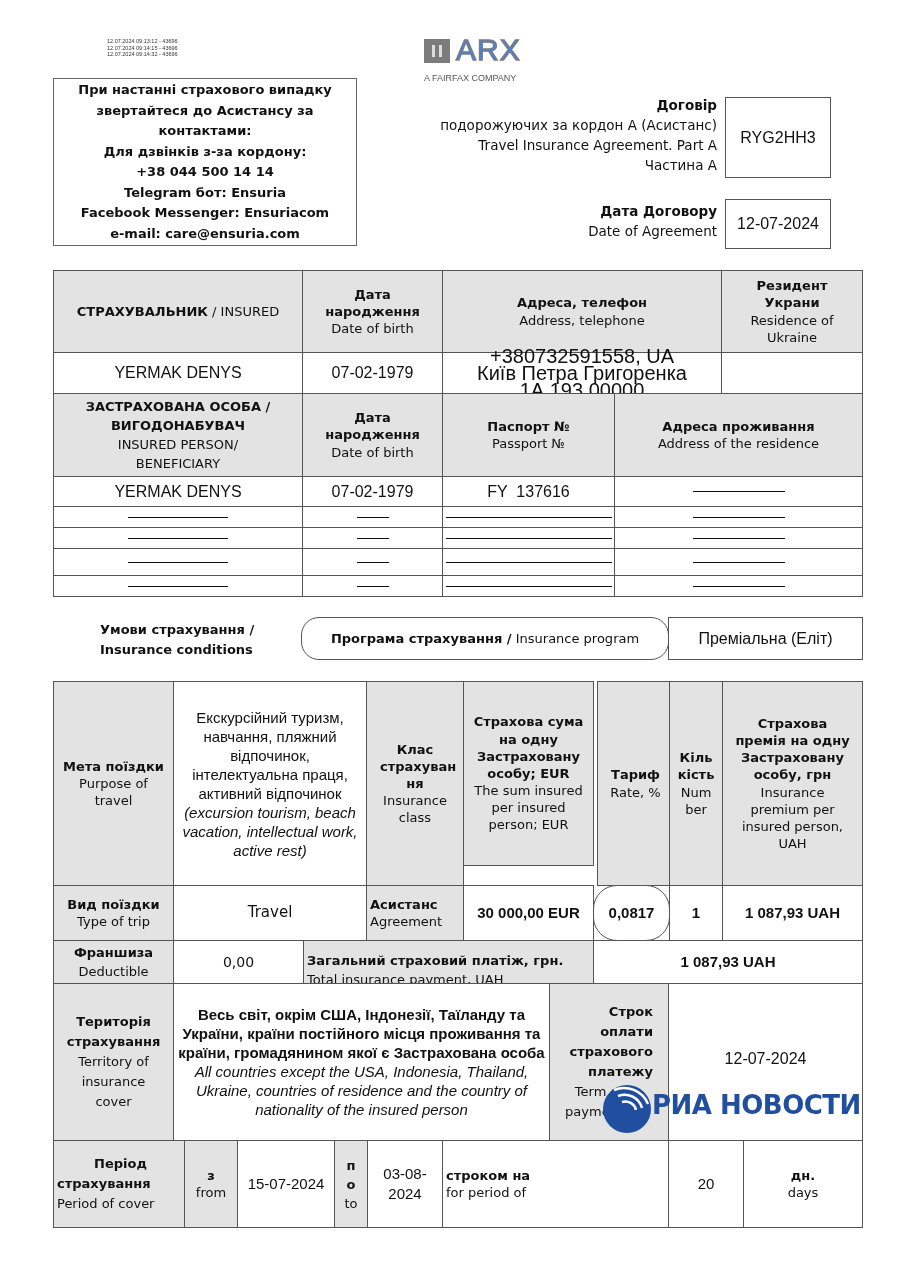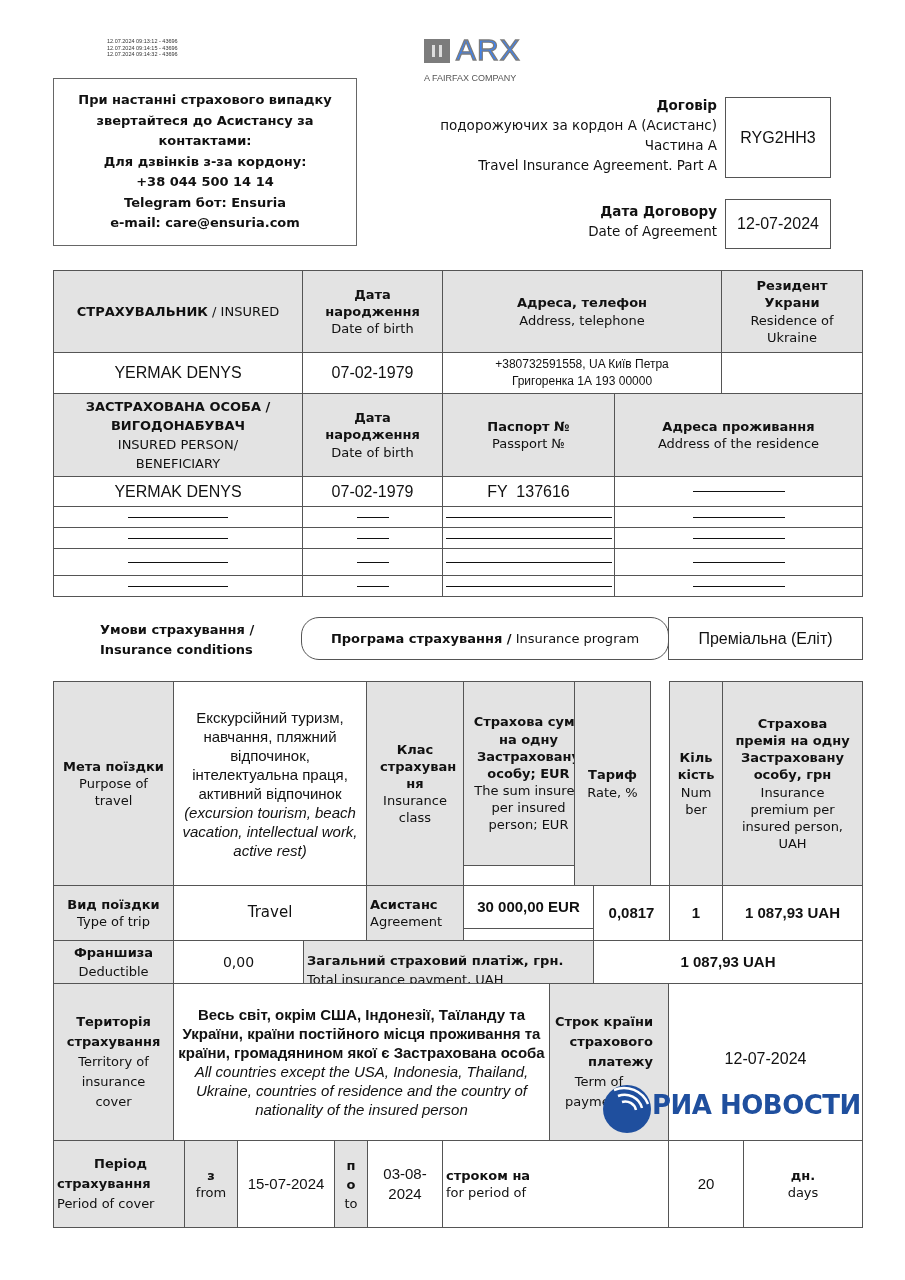--- a/index.html
+++ b/index.html
@@ -31,28 +31,29 @@
   <div style="position:absolute;left:0;top:36px;font-size:9px;color:#555;white-space:nowrap;">A FAIRFAX COMPANY</div>
 </div>
 
 <div class="abs" style="left:53px;top:78px;width:304px;height:168px;border:1px solid #666;display:flex;flex-direction:column;align-items:center;justify-content:center;font-family:'DejaVu Sans',sans-serif;font-weight:bold;font-size:13px;line-height:20.5px;text-align:center;">
   <div>При настанні страхового випадку</div>
   <div>звертайтеся до Асистансу за</div>
   <div>контактами:</div>
   <div>Для дзвінків з-за кордону:</div>
   <div>+38 044 500 14 14</div>
   <div>Telegram бот: Ensuria</div>
+  <div>Facebook Messenger: Ensuriacom</div>
   <div>e-mail: care@ensuria.com</div>
 </div>
 
 <div class="abs" style="right:188px;top:95px;text-align:right;font-family:'DejaVu Sans',sans-serif;font-size:13.5px;line-height:20px;">
   <div class="b">Договір</div>
   <div>подорожуючих за кордон А (Асистанс)</div>
+  <div>Travel Insurance Agreement. Part A</div>
   <div>Частина А</div>
-  <div>Travel Insurance Agreement. Part A</div>
 </div>
 <div class="cell w val" style="left:725px;top:97px;width:106px;height:81px;font-size:16px;">RYG2HH3</div>
 
 <div class="abs" style="right:188px;top:201px;text-align:right;font-family:'DejaVu Sans',sans-serif;font-size:13.5px;line-height:20px;">
   <div class="b">Дата Договору</div>
   <div>Date of Agreement</div>
 </div>
 <div class="cell w val" style="left:725px;top:199px;width:106px;height:50px;">12-07-2024</div>
 
 <div class="cell g" style="left:53px;top:270px;width:250px;height:83px;">
@@ -66,21 +67,21 @@
   <div class="b">Адреса, телефон</div>
   <div>Address, telephone</div>
 </div>
 <div class="cell g" style="left:721px;top:270px;width:142px;height:83px;">
   <div class="b" style="width:80px">Резидент Украни</div>
   <div style="width:100px">Residence of Ukraine</div>
 </div>
 
 <div class="cell w val" style="left:53px;top:352px;width:250px;height:42px;">YERMAK DENYS</div>
 <div class="cell w val" style="left:302px;top:352px;width:141px;height:42px;">07-02-1979</div>
-<div class="cell w" style="left:442px;top:352px;width:280px;height:42px;font-family:'Liberation Sans',sans-serif;font-size:12px;line-height:17px;padding:0 30px;">+380732591558, UA Київ Петра Григоренка 1А 193 00000</div>
+<div class="cell w" style="left:442px;top:352px;width:280px;height:42px;font-family:'Liberation Sans',sans-serif;font-size:20px;line-height:17px;padding:0 30px;">+380732591558, UA Київ Петра Григоренка 1А 193 00000</div>
 <div class="cell w" style="left:721px;top:352px;width:142px;height:42px;"></div>
 
 <div class="cell g" style="left:53px;top:393px;width:250px;height:84px;line-height:19px;">
   <div class="b" style="width:210px">ЗАСТРАХОВАНА ОСОБА / ВИГОДОНАБУВАЧ</div>
   <div style="width:160px">INSURED PERSON/ BENEFICIARY</div>
 </div>
 <div class="cell g" style="left:302px;top:393px;width:141px;height:84px;">
   <div class="b" style="width:100px">Дата народження</div>
   <div>Date of birth</div>
 </div>
@@ -170,21 +171,21 @@
   <div class="it">(excursion tourism, beach vacation, intellectual work, active rest)</div>
 </div>
 <div class="cell g" style="left:366px;top:681px;width:98px;height:205px;">
   <div class="b" style="width:70px">Клас страхуван ня</div>
   <div style="width:70px">Insurance class</div>
 </div>
 <div class="cell g" style="left:463px;top:681px;width:131px;height:185px;justify-content:center;">
   <div class="b" style="width:115px">Страхова сума на одну Застраховану особу; EUR</div>
   <div style="width:115px">The sum insured per insured person; EUR</div>
 </div>
-<div class="cell g" style="left:574px;top:681px;width:77px;height:205px;">
+<div class="cell g" style="left:597px;top:681px;width:77px;height:205px;">
   <div class="b">Тариф</div>
   <div>Rate, %</div>
 </div>
 <div class="cell g" style="left:669px;top:681px;width:54px;height:205px;">
   <div class="b" style="width:40px">Кіль кість</div>
   <div style="width:40px">Num ber</div>
 </div>
 <div class="cell g" style="left:722px;top:681px;width:141px;height:205px;">
   <div class="b" style="width:120px">Страхова премія на одну Застраховану особу, грн</div>
   <div style="width:110px">Insurance premium per insured person, UAH</div>
@@ -192,22 +193,22 @@
 
 <div class="cell g" style="left:53px;top:885px;width:121px;height:56px;">
   <div class="b">Вид поїздки</div>
   <div>Type of trip</div>
 </div>
 <div class="cell w" style="left:173px;top:885px;width:194px;height:56px;font-size:15px;">Travel</div>
 <div class="cell g right" style="left:366px;top:885px;width:98px;height:56px;padding-right:8px;">
   <div class="b">Асистанс</div>
   <div>Agreement</div>
 </div>
-<div class="cell w b val" style="left:463px;top:885px;width:131px;height:44px;font-size:15px;">30 000,00 EUR</div>
-<div class="cell w b val" style="left:593px;top:885px;width:77px;height:56px;font-size:15px;">0,0817</div>
+<div class="cell w b val" style="left:463px;top:885px;width:131px;height:56px;font-size:15px;">30 000,00 EUR</div>
+<div class="cell w b val" style="left:593px;top:885px;width:77px;height:56px;font-size:15px;border-radius:24px;">0,0817</div>
 <div class="cell w b val" style="left:669px;top:885px;width:54px;height:56px;font-size:15px;">1</div>
 <div class="cell w b val" style="left:722px;top:885px;width:141px;height:56px;font-size:15px;">1 087,93 UAH</div>
 
 <div class="cell g" style="left:53px;top:940px;width:121px;height:44px;line-height:19px;">
   <div class="b">Франшиза</div>
   <div>Deductible</div>
 </div>
 <div class="cell w" style="left:173px;top:940px;width:131px;height:44px;font-size:14px;">0,00</div>
 <div class="cell g right" style="left:303px;top:940px;width:291px;height:60px;line-height:19px;padding-right:6px;">
   <div class="b">Загальний страховий платіж, грн.</div>
@@ -217,21 +218,21 @@
 
 <div class="cell g" style="left:53px;top:983px;width:121px;height:158px;line-height:20px;">
   <div class="b" style="width:100px">Територія страхування</div>
   <div style="width:90px">Territory of insurance cover</div>
 </div>
 <div class="cell w" style="left:173px;top:983px;width:377px;height:158px;font-family:'Liberation Sans',sans-serif;font-size:15px;line-height:19px;padding:0 4px;">
   <div class="b">Весь світ, окрім США, Індонезії, Таїланду  та України, країни постійного місця проживання та країни, громадянином якої є Застрахована особа</div>
   <div class="it">All countries except the USA, Indonesia, Thailand,  Ukraine, countries of residence and the country of nationality of the insured person</div>
 </div>
 <div class="cell g right" style="left:549px;top:983px;width:120px;height:158px;line-height:20px;padding-right:8px;">
-  <div class="b" style="width:100px">Строк країни страхового платежу</div>
+  <div class="b" style="width:100px">Строк оплати страхового платежу</div>
   <div style="width:70px">Term of payment</div>
 </div>
 <div class="cell w val" style="left:668px;top:983px;width:195px;height:158px;justify-content:flex-start;padding-top:64px;">12-07-2024</div>
 
 <div class="cell g right" style="left:53px;top:1140px;width:132px;height:88px;line-height:20px;padding-right:8px;">
   <div class="b" style="width:90px">Період страхування</div>
   <div>Period of cover</div>
 </div>
 <div class="cell g" style="left:184px;top:1140px;width:54px;height:88px;">
   <div class="b">з</div>

